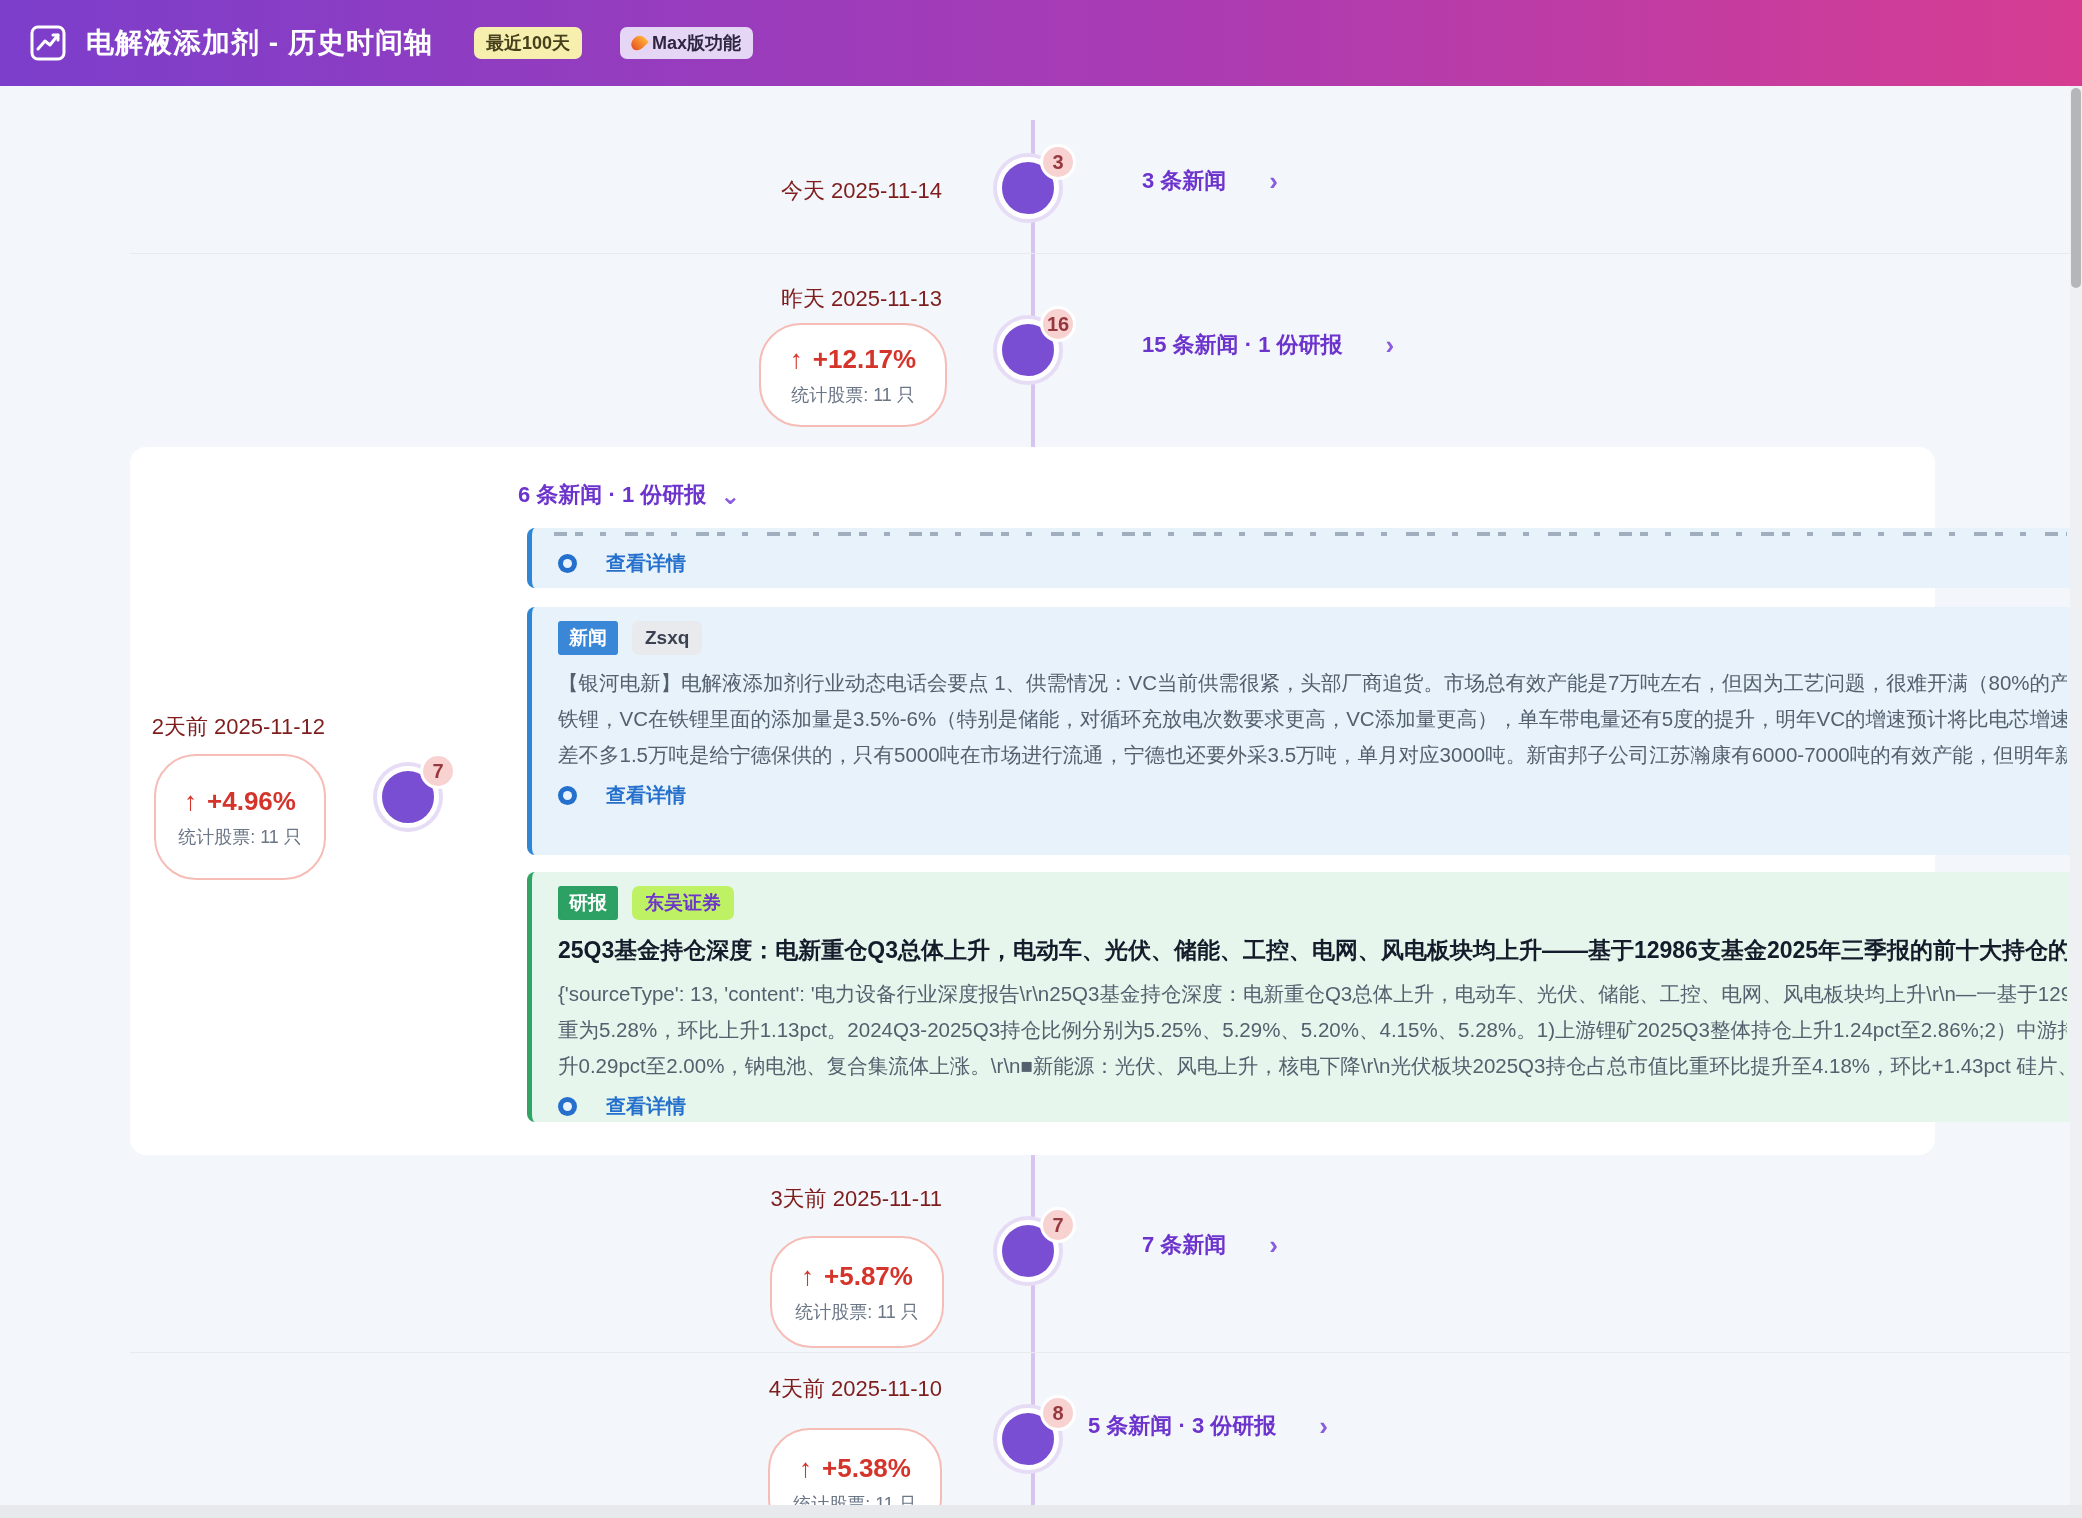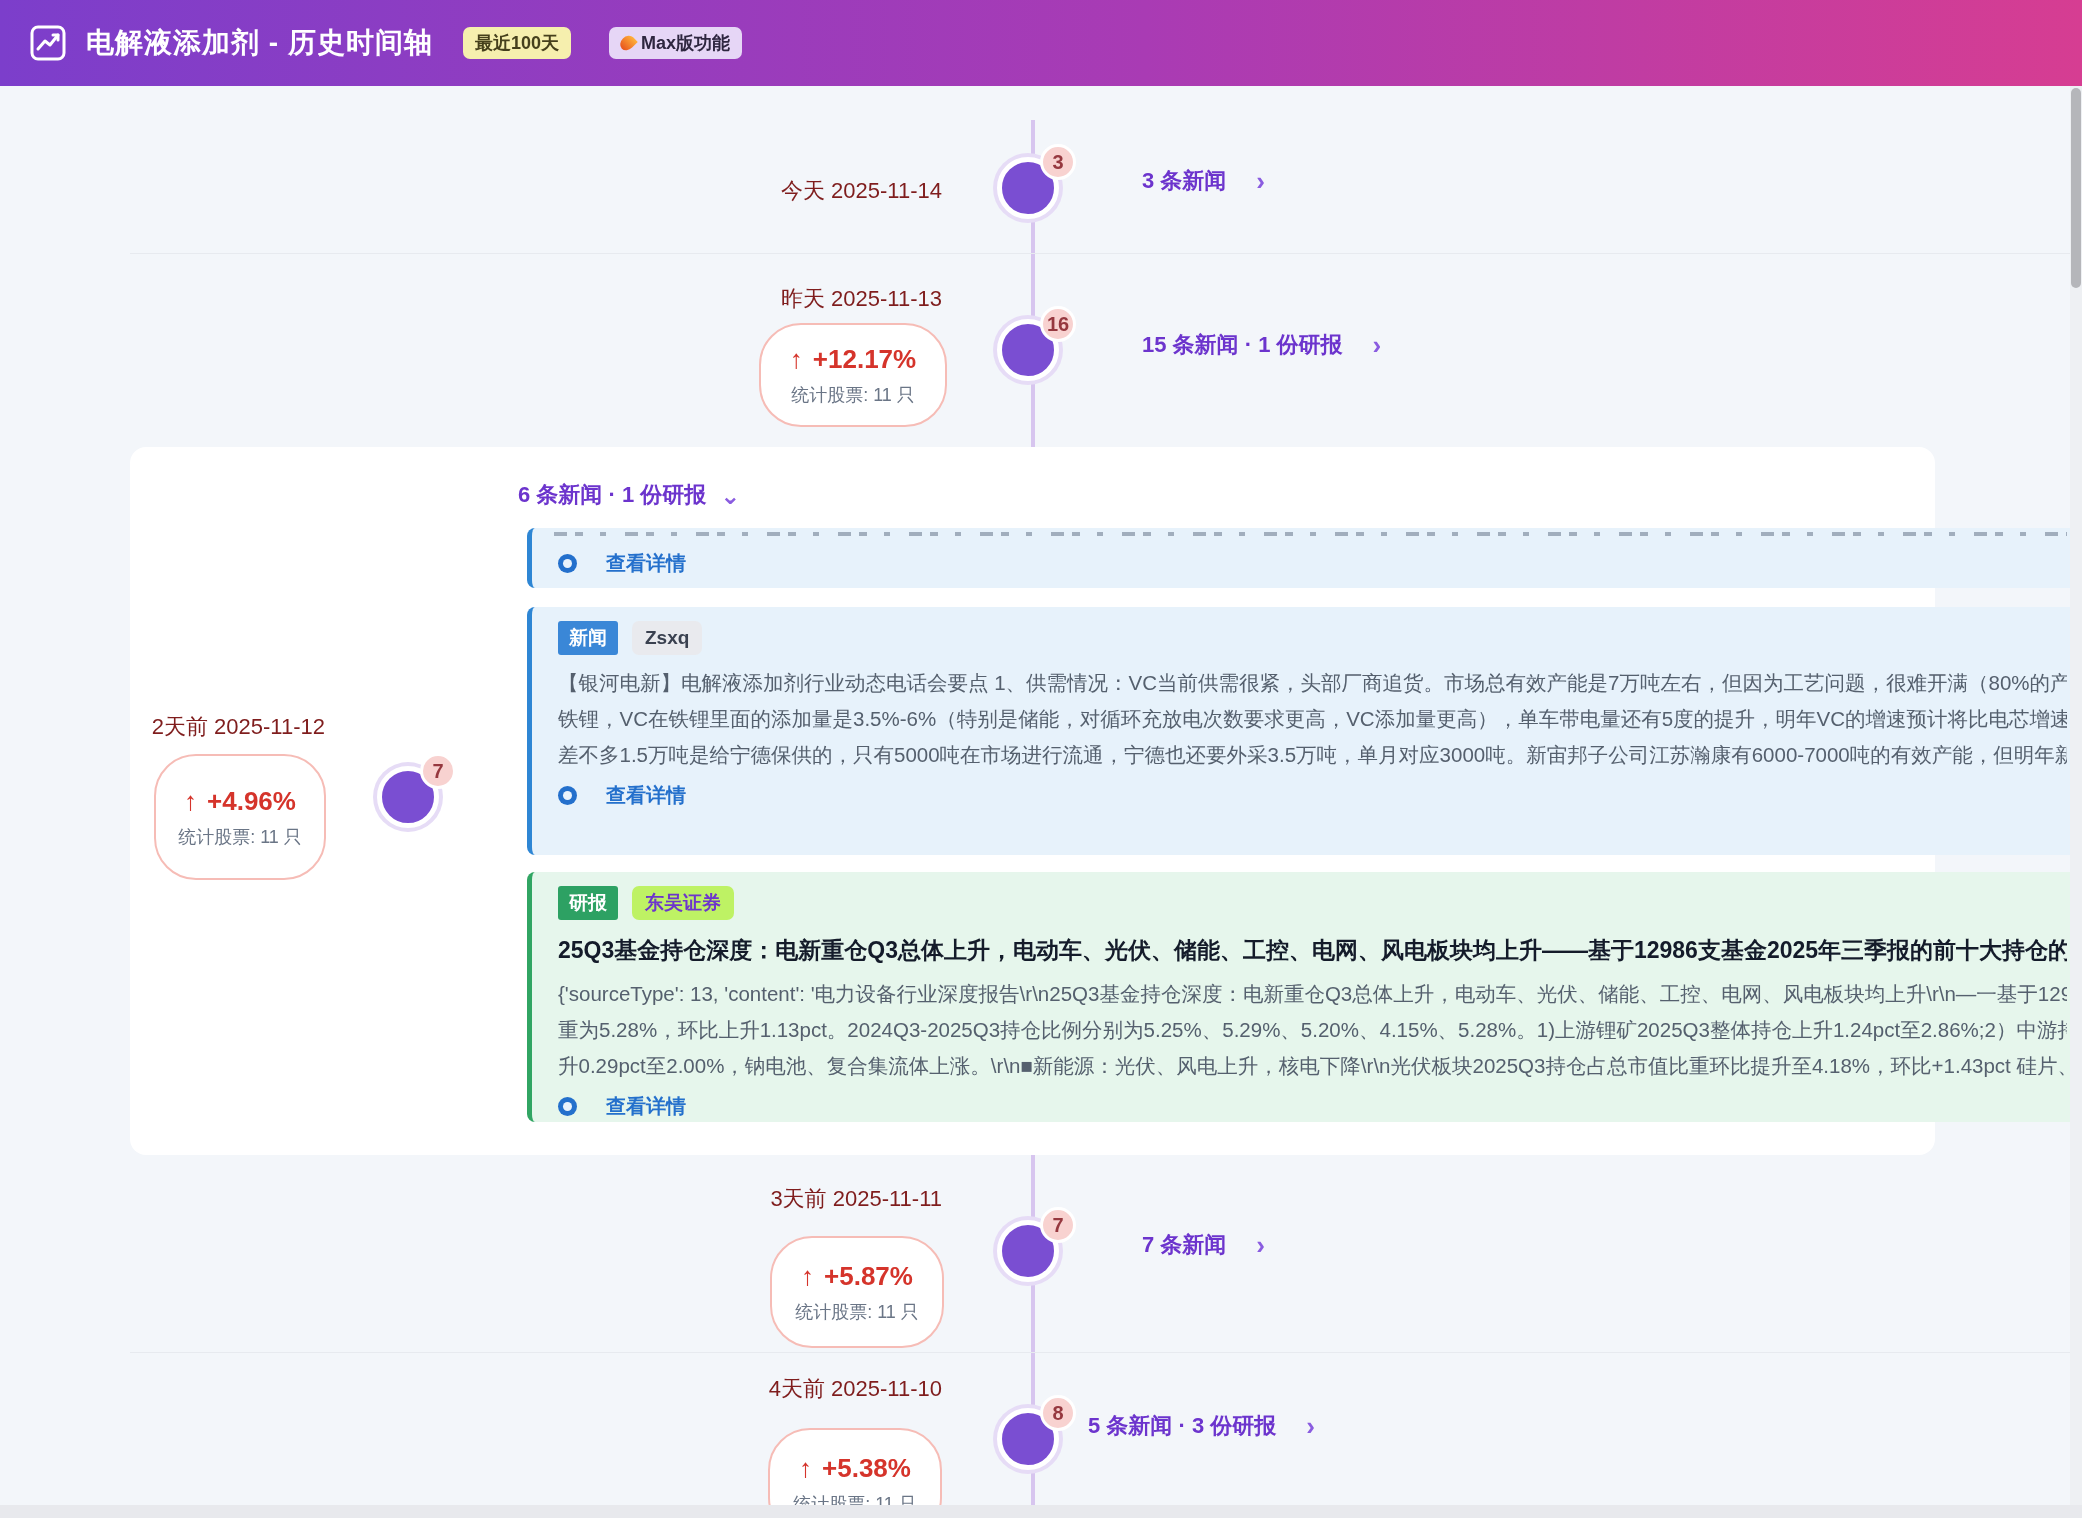--- a/index.html
+++ b/index.html
@@ -8,21 +8,21 @@
   .page { position:relative; width:2082px; height:1518px; background:#f3f6fa; overflow:hidden; }
 
   
   .topbar { position:absolute; left:0; top:0; width:100%; height:86px;
     background:linear-gradient(90deg,#7c3ecb 0%,#a93bb4 55%,#d63d92 100%);
     display:flex; align-items:center; padding:0 28px; z-index:40; }
   .topbar-icon { width:40px; height:40px; display:flex; align-items:center; justify-content:center; }
   .topbar-title { color:#fff; font-size:28px; font-weight:700; margin-left:18px; letter-spacing:1px; }
   .hbadge { height:32px; display:inline-flex; align-items:center; gap:7px;
     border-radius:7px; padding:0 12px; font-size:18px; font-weight:700; }
-  .hbadge.range { background:#f6efae; color:#46401c; margin-left:30px; }
+  .hbadge.range { background:#f6efae; color:#46401c; margin-left:41px; }
   .hbadge.max { background:#e6d6f6; color:#2e2640; margin-left:38px; }
   .flame { width:13px; height:16px; background:linear-gradient(#ffb13b,#e8541e);
     border-radius:50% 0 50% 50%; transform:rotate(45deg); display:inline-block; }
 
   
   .tl-line { position:absolute; left:1031px; width:4px; background:#d7c5ef; z-index:1; }
   .divider { position:absolute; left:130px; right:0; height:1px; background:#e7eaef; z-index:2; }
 
   .node { position:absolute; width:62px; height:62px; background:#7a4ed2; border:5px solid #fff;
     border-radius:50%; box-shadow:0 0 0 4px #e6dcf6; z-index:10; }
@@ -33,21 +33,21 @@
   .entry-date { position:absolute; width:310px; text-align:right; font-size:22px; font-weight:400;
     color:#7f1d1d; z-index:5; }
   .pill { position:absolute; background:#fff; border:2px solid #f6bcb6; border-radius:42px;
     display:flex; flex-direction:column; align-items:center; justify-content:center;
     gap:8px; z-index:5; padding:0 14px; }
   .pill-chg { display:flex; align-items:center; gap:10px; color:#d5342b; font-size:26px; font-weight:800; }
   .pill-arrow { font-size:26px; font-weight:800; }
   .pill-sub { color:#6a7586; font-size:18px; line-height:24px; text-align:center; white-space:nowrap; }
   .pill.wrap .pill-sub { white-space:normal; width:126px; }
 
-  .tl-link { position:absolute; display:flex; align-items:center; gap:30px; color:#6c34cd;
+  .tl-link { position:absolute; display:flex; align-items:center; gap:43px; color:#6c34cd;
     font-size:22px; font-weight:700; z-index:5; cursor:pointer; }
   .chev { color:#8a5ce0; font-size:26px; font-weight:700; line-height:22px; }
 
   
   .day-card { position:absolute; left:130px; top:447px; width:1805px; height:708px;
     background:#fff; border-radius:16px; z-index:3; }
   .exp-header { position:absolute; left:518px; top:480px; display:flex; align-items:flex-end; gap:14px;
     color:#6c34cd; font-size:22px; font-weight:700; z-index:6; cursor:pointer; }
   .chev-down { font-size:24px; color:#8a5ce0; font-weight:700; }
 

